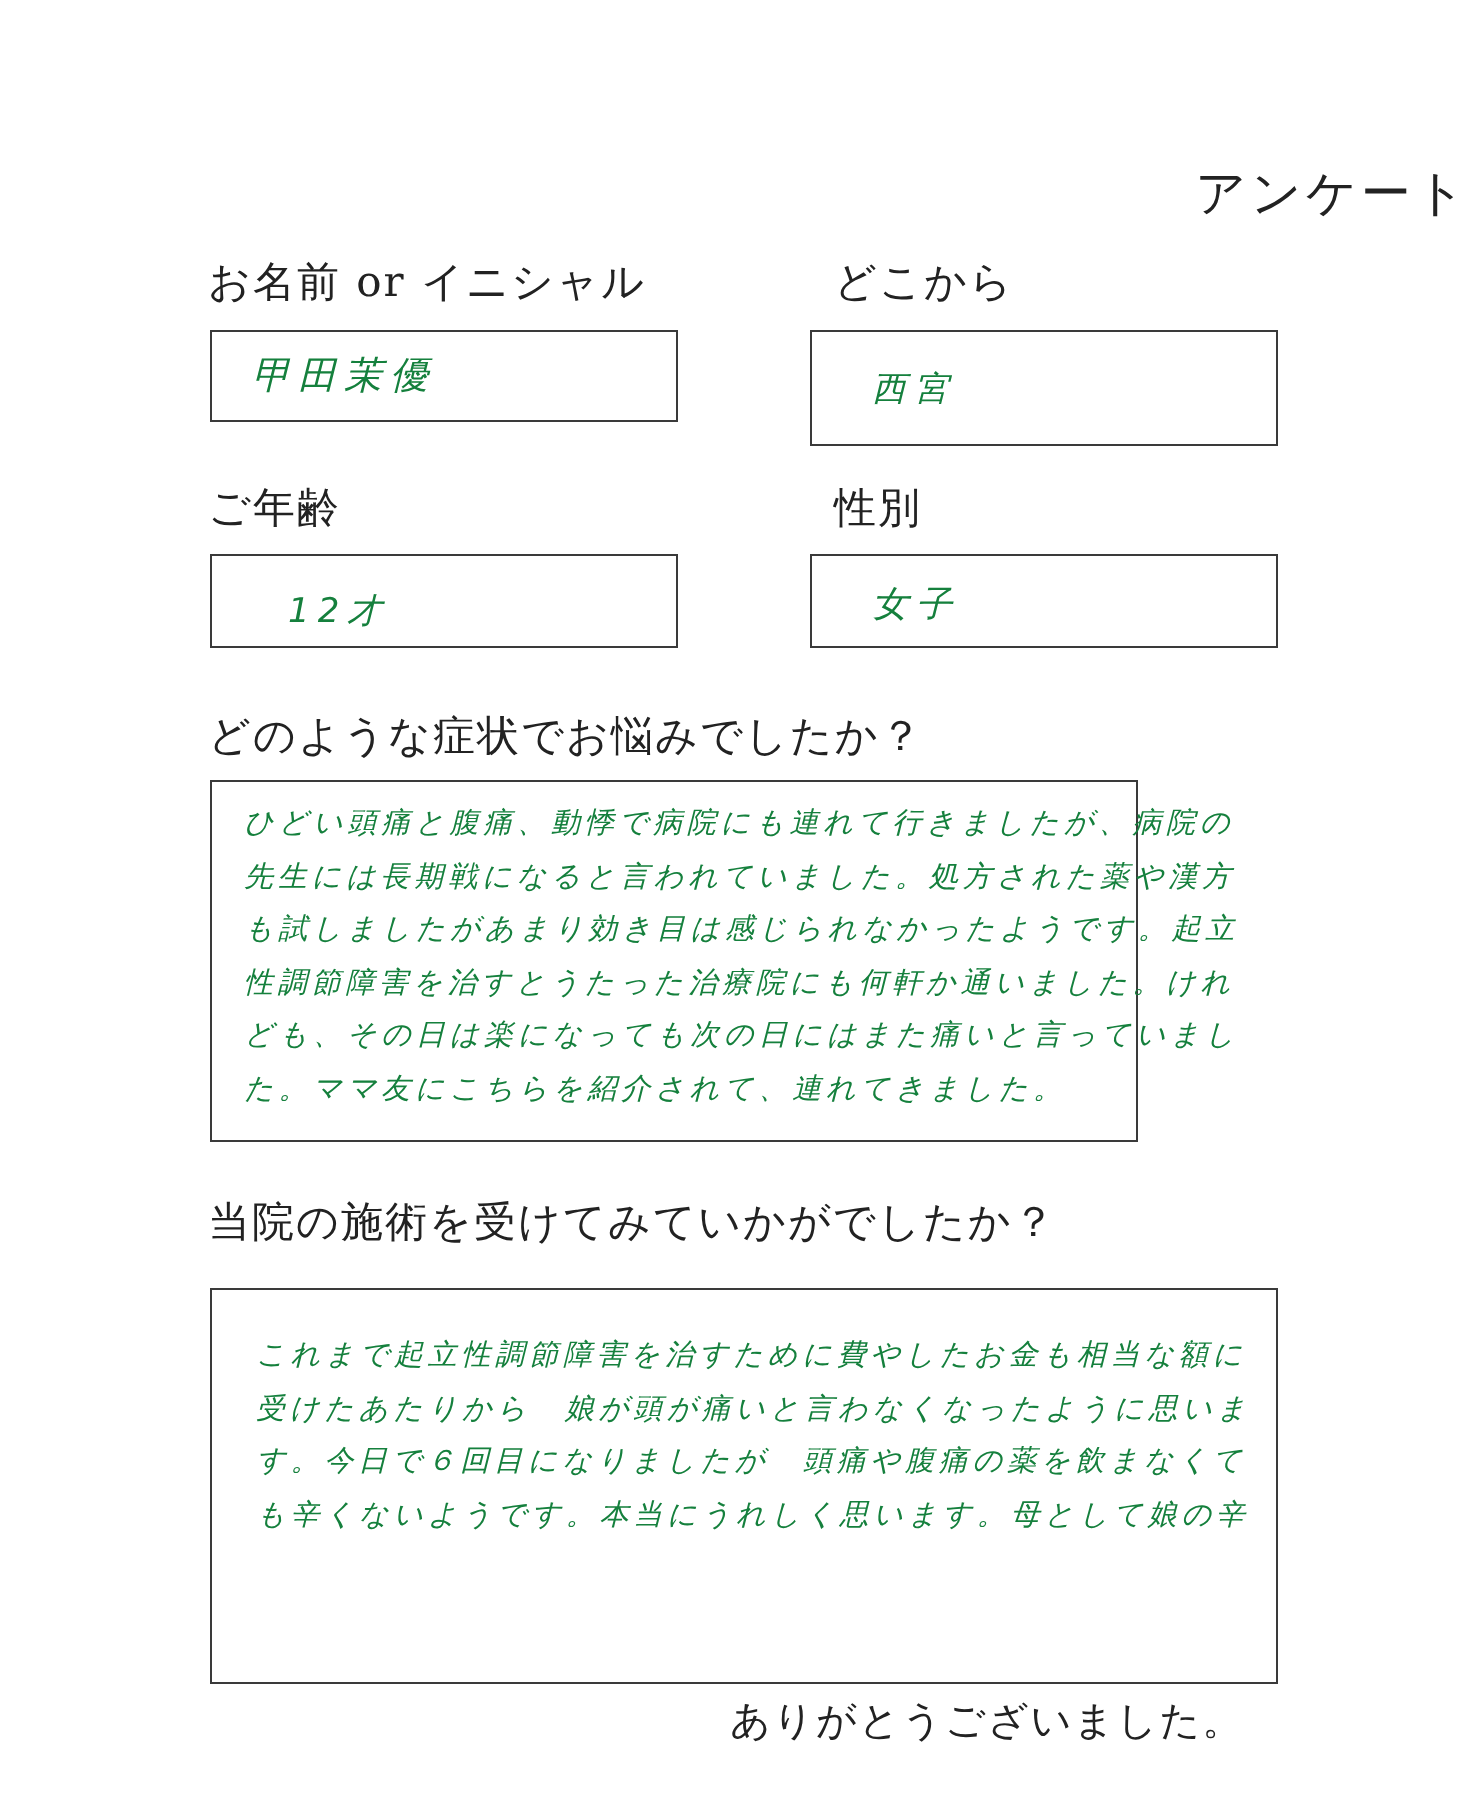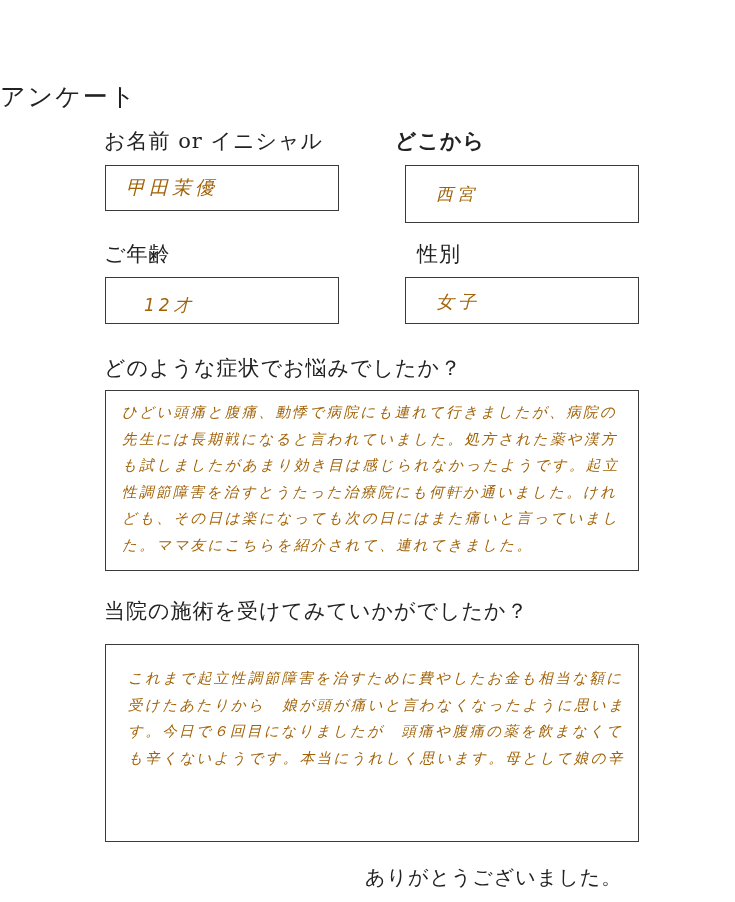--- a/index.html
+++ b/index.html
@@ -3,68 +3,68 @@
   <meta charset="utf-8">
   <style>
     html, body { margin: 0; padding: 0; background: #ffffff; }
     body {
       width: 735px; height: 902px; position: relative; overflow: hidden;
       font-family: "DejaVu Serif", "Liberation Serif", serif;
       color: #222;
     }
     .abs { position: absolute; }
     .title {
-      left: 0; width: 735px; top: 80px; text-align: left;
+      left: 0; width: 735px; top: 80px; text-align: right;
       font-size: 25px; letter-spacing: 2px;
     }
     .label { font-size: 21px; letter-spacing: 1px; white-space: nowrap; }
     .box {
       border: 1.5px solid #3a3a3a; box-sizing: border-box; background: #fff;
     }
     .hand {
       font-family: "DejaVu Sans", sans-serif;
-      color: #a16207;
+      color: #15803d;
       font-style: italic;
     }
     .small-field .hand { font-size: 19px; position: absolute; }
     .para {
       font-size: 14.5px; line-height: 26.5px; letter-spacing: 2.4px;
       word-break: break-all; white-space: normal;
     }
-    .closing { font-size: 20px; letter-spacing: 1px; margin-top: 17px; }
+    .closing { font-size: 20px; letter-spacing: 1px; }
   </style>
 </head>
 <body>
 
 <div>
 
   <div class="abs title">アンケート</div>
 
   <div class="abs label" style="left:104px; top:127px;">お名前 or イニシャル</div>
   <div class="abs box small-field" style="left:105px; top:165px; width:234px; height:46px;">
     <span class="hand" style="left:20px; top:9px; letter-spacing:4px;">甲田茉優</span>
   </div>
 
-  <div class="abs label" style="left:395px; top:127px;font-weight:bold;">どこから</div>
+  <div class="abs label" style="left:417px; top:127px;">どこから</div>
   <div class="abs box small-field" style="left:405px; top:165px; width:234px; height:58px;">
     <span class="hand" style="left:30px; top:17px; font-size:17px; letter-spacing:4px;">西宮</span>
   </div>
 
   <div class="abs label" style="left:104px; top:240px;">ご年齢</div>
   <div class="abs box small-field" style="left:105px; top:277px; width:234px; height:47px;">
     <span class="hand" style="left:38px; top:16px; font-size:17px; letter-spacing:4px;">12才</span>
   </div>
 
   <div class="abs label" style="left:417px; top:240px;">性別</div>
   <div class="abs box small-field" style="left:405px; top:277px; width:234px; height:47px;">
     <span class="hand" style="left:30px; top:12px; font-size:18px; letter-spacing:4px;">女子</span>
   </div>
 
   <div class="abs label" style="left:104px; top:354px;">どのような症状でお悩みでしたか？</div>
-  <div class="abs box" style="left:105px; top:390px; width:534px; height:181px;">
+  <div class="abs box" style="left:105px; top:390px; width:464px; height:181px;">
     <div class="abs hand para" style="left:16px; top:8px; width:506px;">
       <div>ひどい頭痛と腹痛、動悸で病院にも連れて行きましたが、病院の</div>
       <div>先生には長期戦になると言われていました。処方された薬や漢方</div>
       <div>も試しましたがあまり効き目は感じられなかったようです。起立</div>
       <div>性調節障害を治すとうたった治療院にも何軒か通いました。けれ</div>
       <div>ども、その日は楽になっても次の日にはまた痛いと言っていまし</div>
       <div>た。ママ友にこちらを紹介されて、連れてきました。</div>
     </div>
   </div>
 

